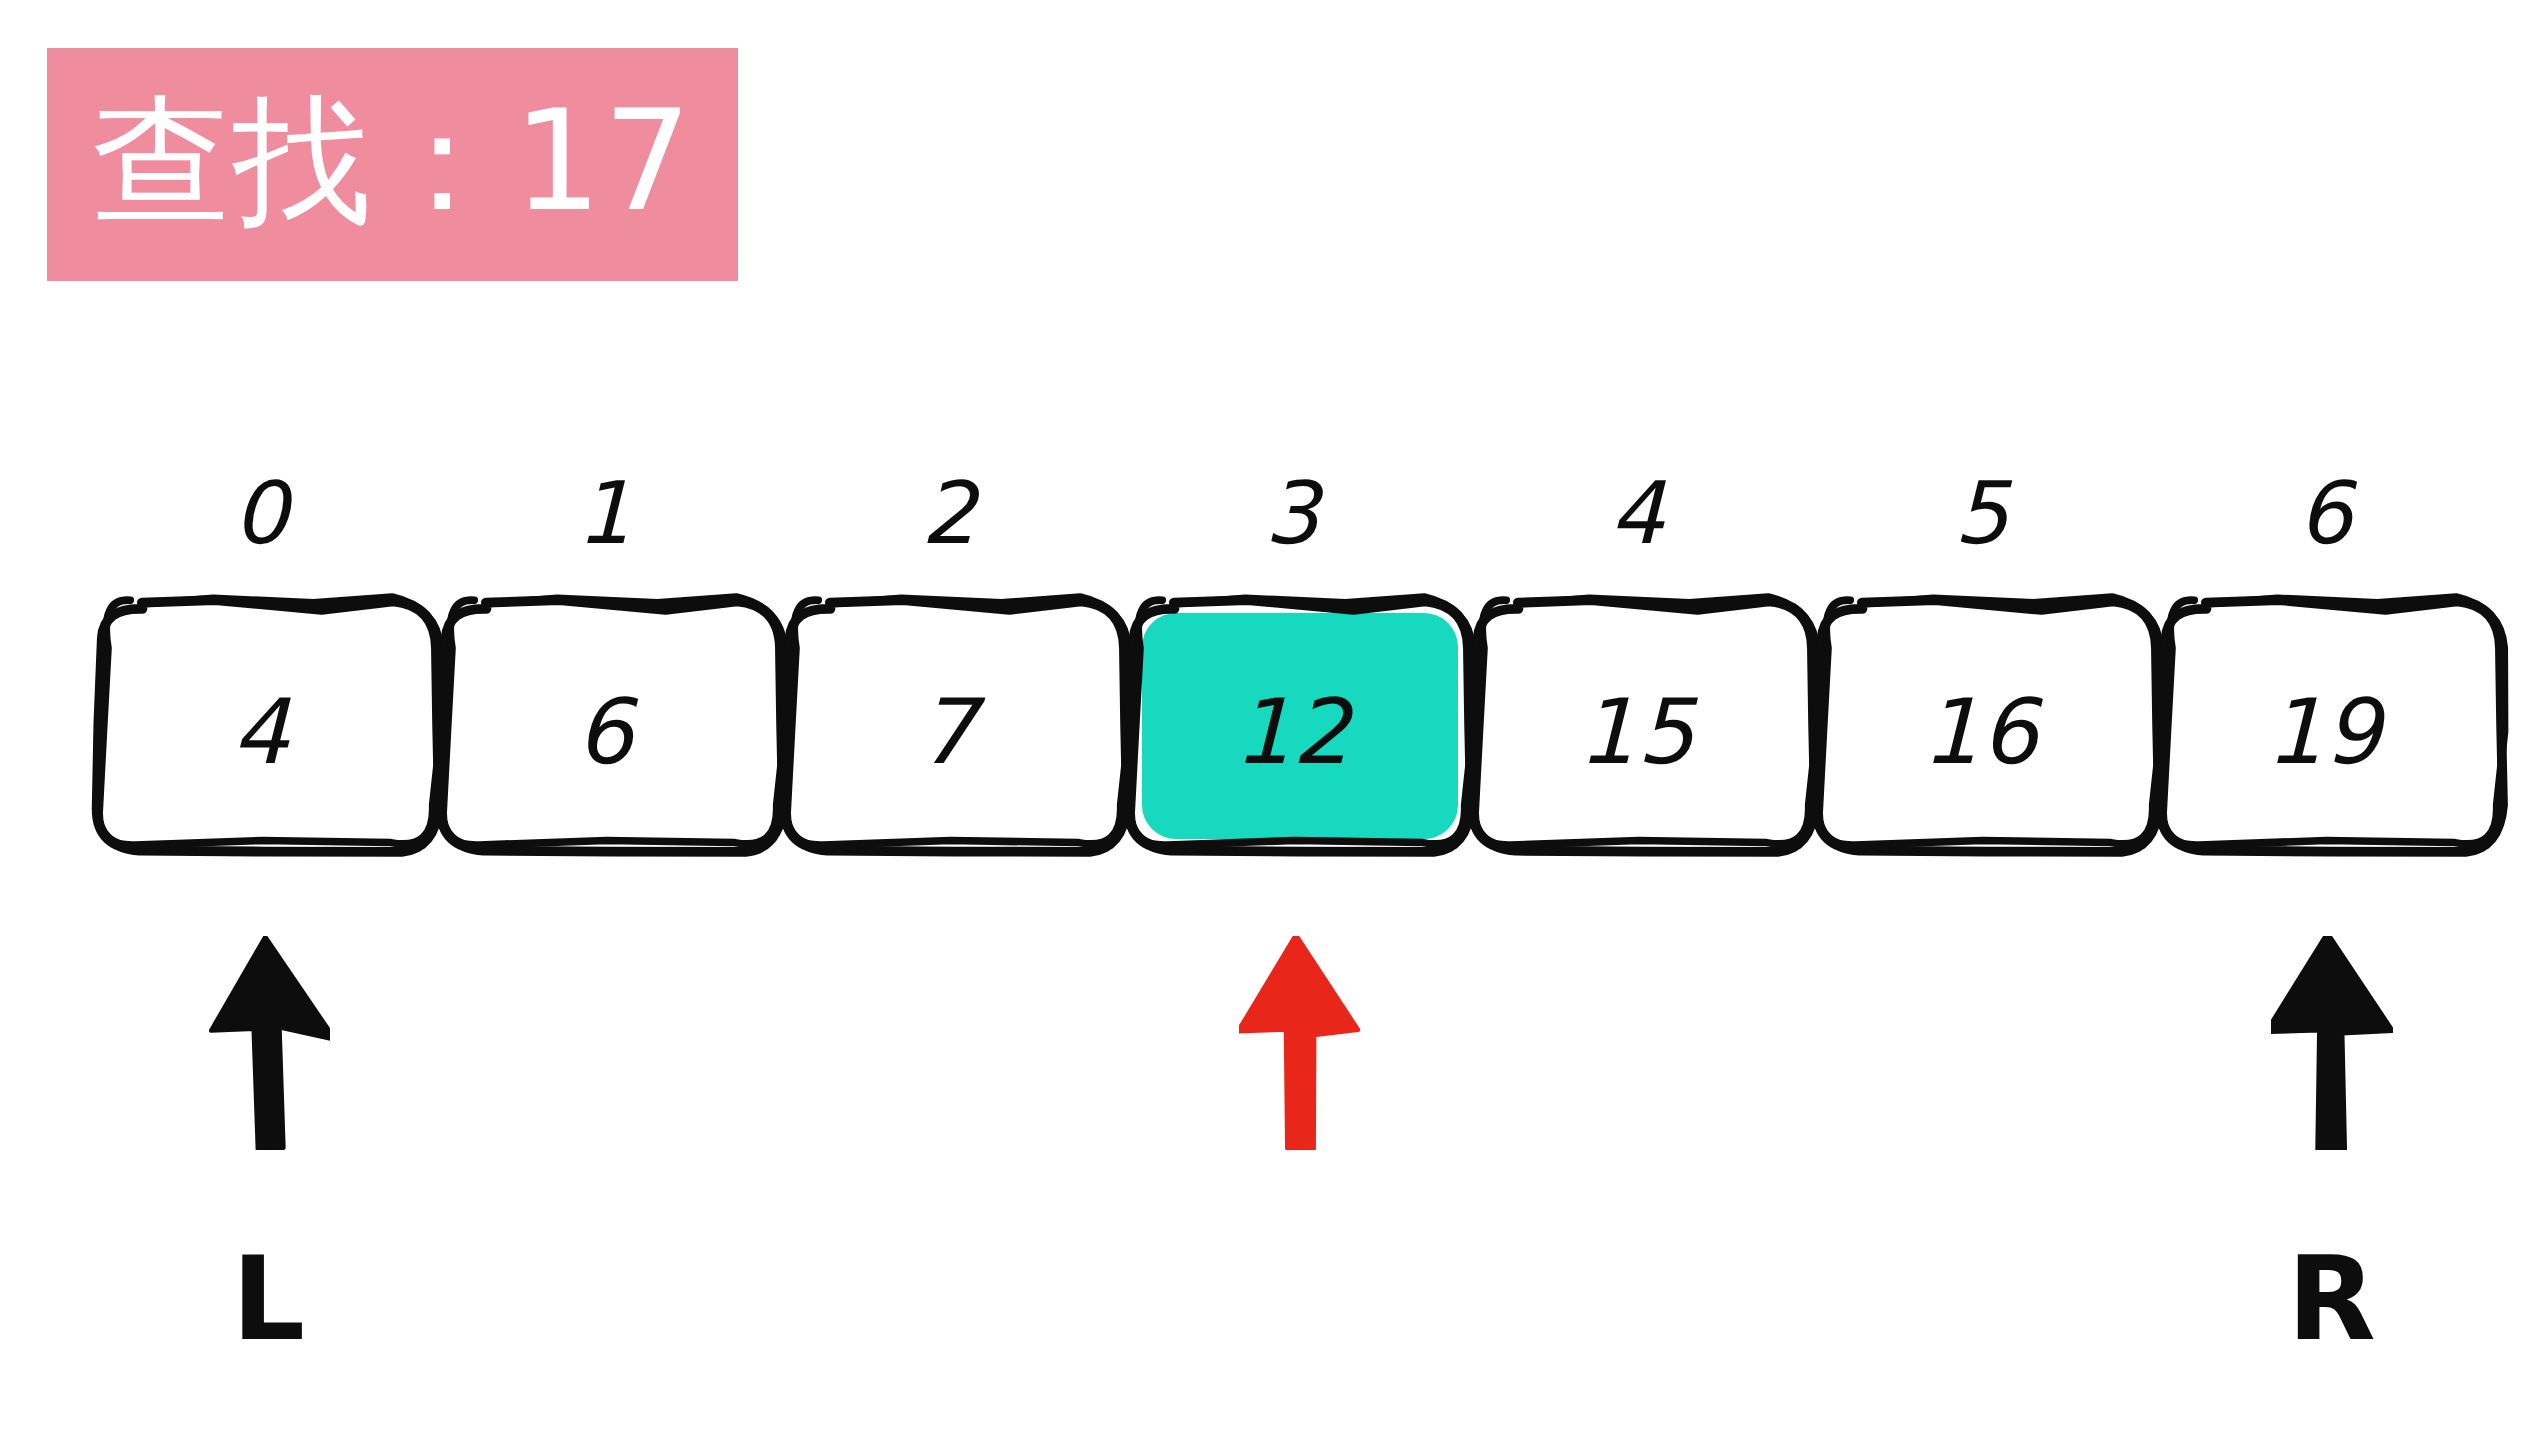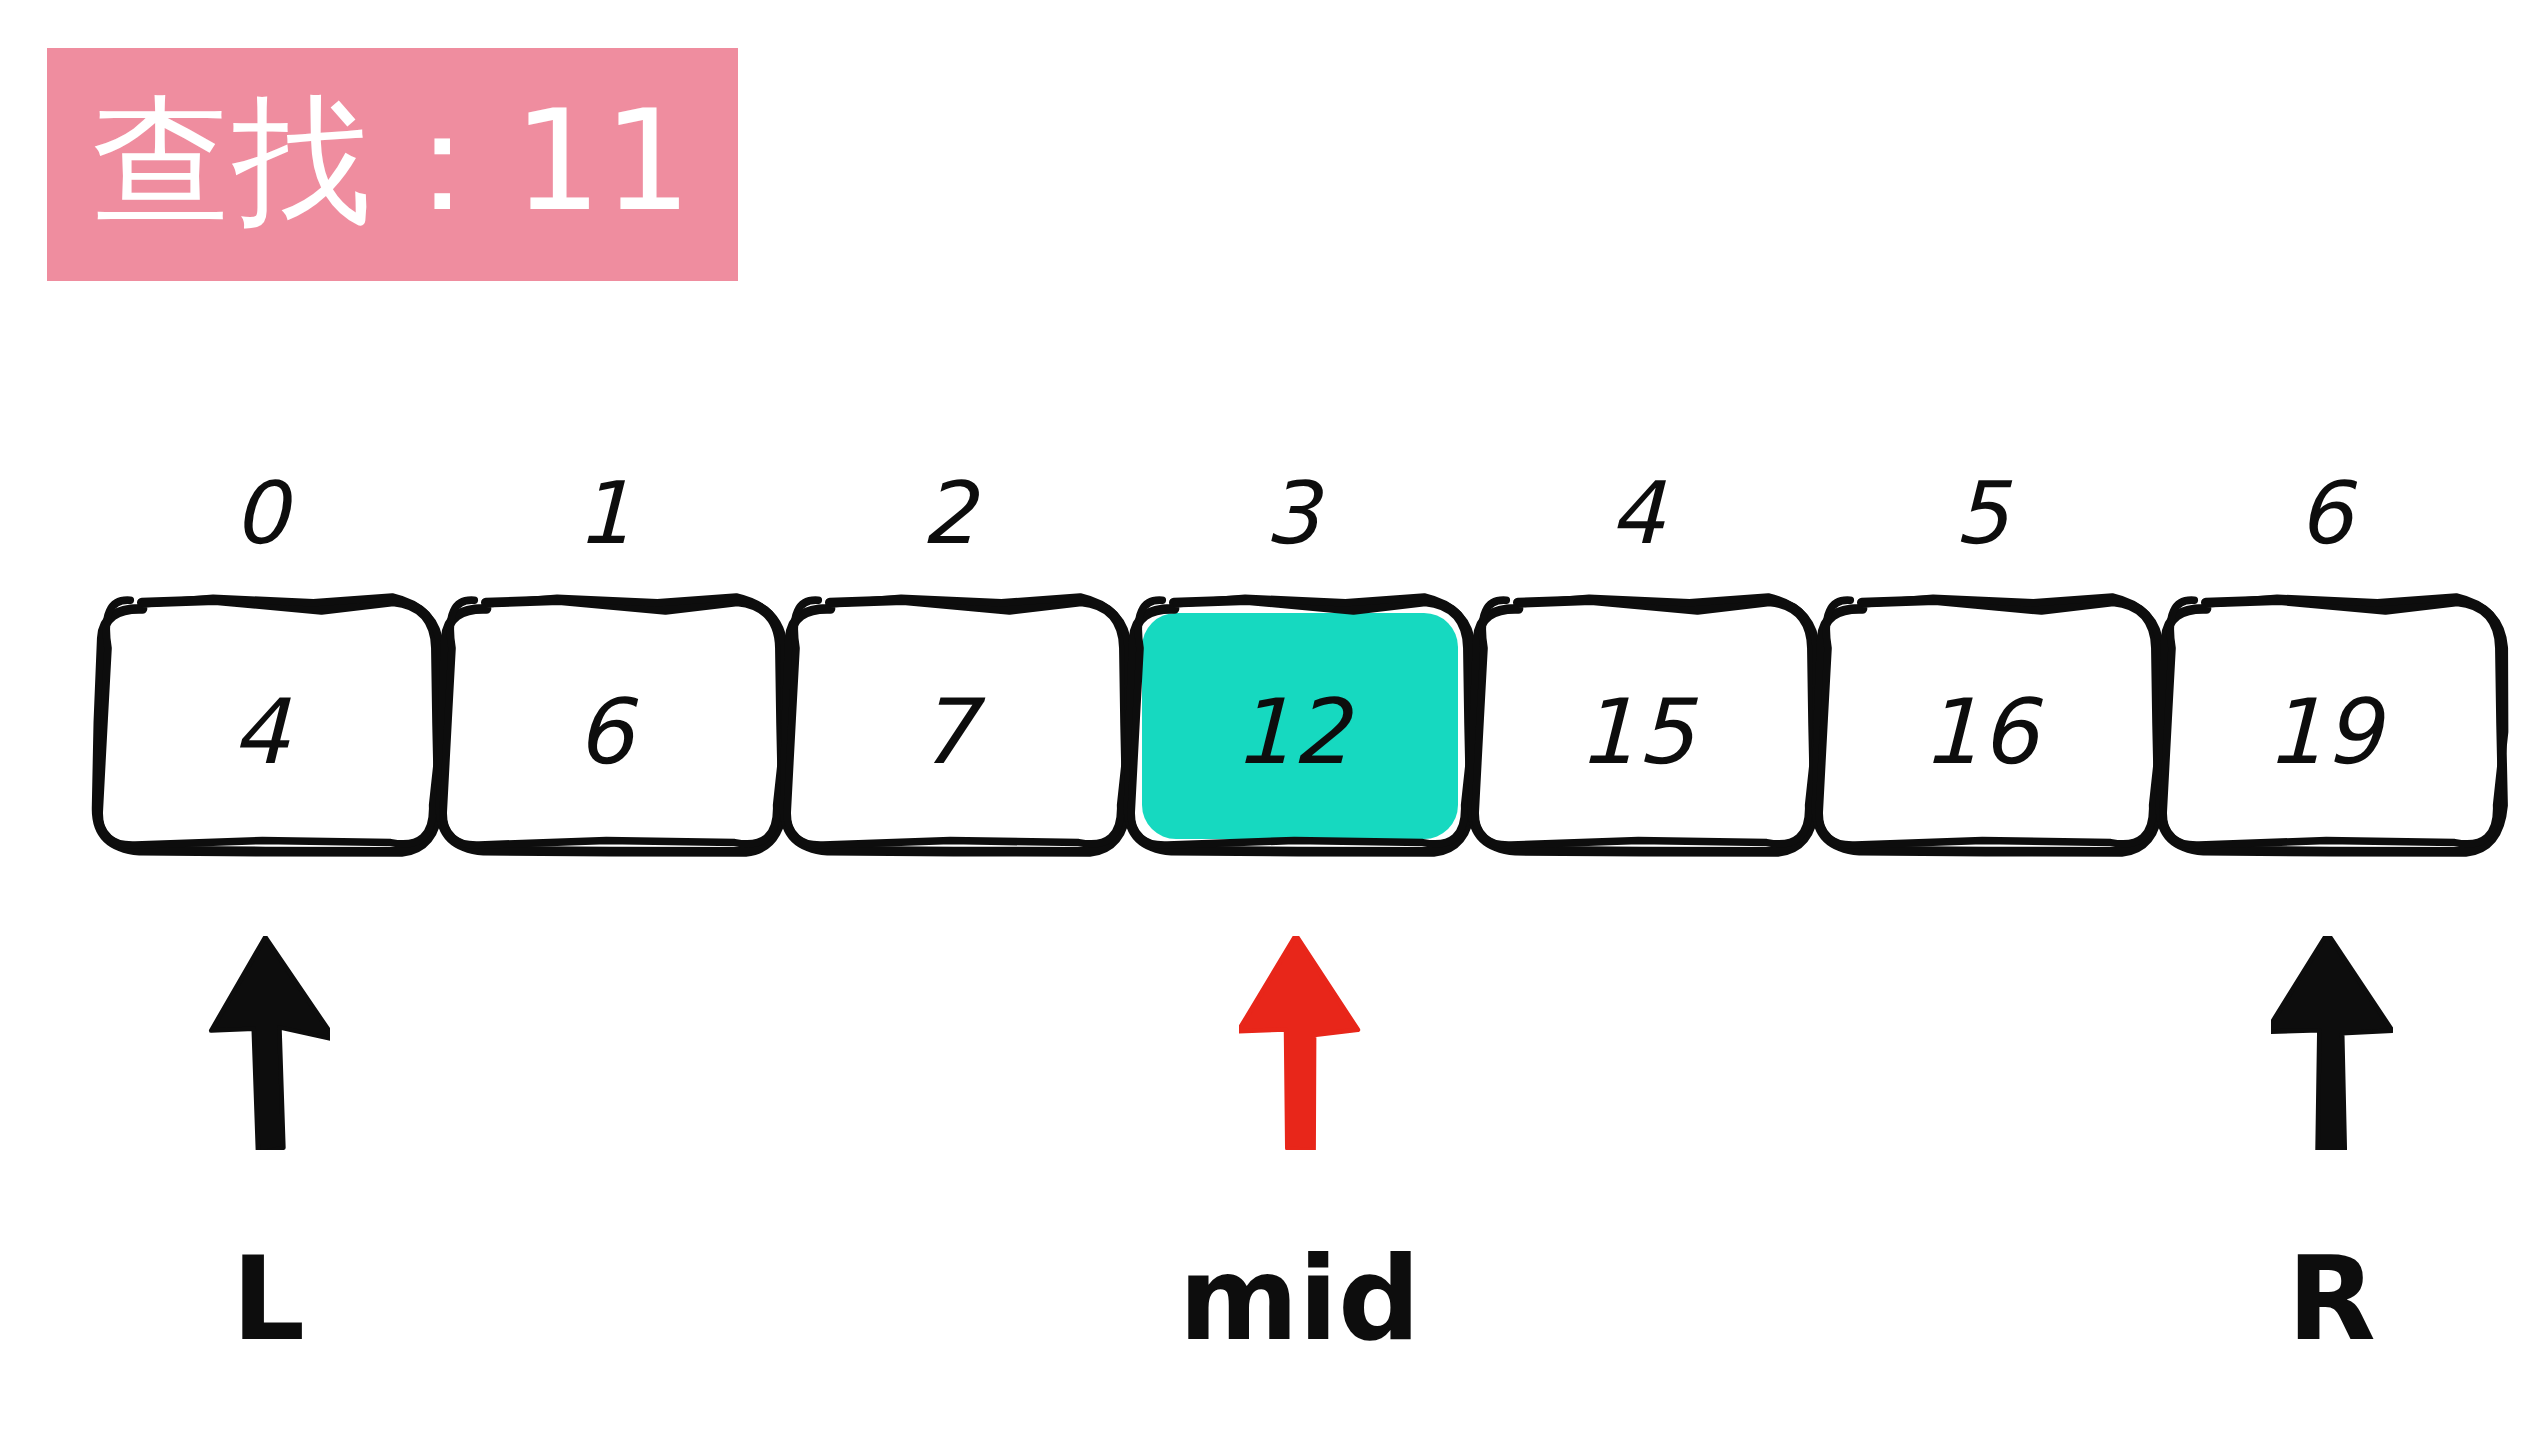--- a/index.html
+++ b/index.html
@@ -135,21 +135,21 @@
     color: #0d0d0d;
   }
 </style>
 </head>
 <body>
 
 <div id="canvas" style="background: rgb(255, 255, 255);">
 
   <div id="title-badge">
     <div class="badge-bg" style="background: rgb(239, 141, 159);"></div>
-    <div id="title-text" style="color: rgb(255, 255, 255);">查找：11</div>
+    <div id="title-text" style="color: rgb(255, 255, 255);">查找：17</div>
   </div>
 
   <div id="array-row">
       <div class="cell" style="left: 99px; top: 604px; width: 338px; height: 246px;">
         <div class="cell-index">0</div>
         <div class="cell-box">
           <div class="fill" style="background: rgb(255, 255, 255);"></div>
           <svg viewBox="-16 -16 474 354" preserveAspectRatio="none">
             <path d="M 55.07944101508916 -3.1606224279835393 L 151.86929355281208 -6.602169067215364 L 291.9040020576132 6.3616340877914945 L 386.51714677640604 -5.059336419753087 Q 442.0704561042524 0.27072187928669367 442.94269547325104 56.969092935528124 L 444.49188957475997 157.02343106995886 L 446.890877914952 265.01398319615913 Q 442.0162037037037 321.66914437585734 397.67033607681753 326.7543467078189 L 218.1372256515775 326.2942815500686 L 52.07119341563786 325.1284550754458 Q -5.280847050754458 319.8000771604938 -4.52383401920439 268.7782836076818 L -2.225668724279835 155.0136917009602 L 2.3050068587105623 43.827289094650205 Q 4.574365569272976 3.1326560356652955 55.79228395061728 4.991520919067215" fill="none" stroke="#0d0d0d" stroke-width="13" stroke-linecap="round" stroke-linejoin="round"></path>
             <path d="M 58.630435528120714 -1.6700874485596708 L 149.02570644718793 -9.115269204389575 L 281.25019547325104 -3.0028377914951987 L 385.2547668038409 -10.764891975308641 Q 444.3888031550069 2.907210219478739 448.611316872428 56.50729595336077 L 449.0087277091907 167.82548868312756 L 438.5193072702332 264.72598593964335 Q 441.0442901234568 325.5915037722908 383.2256515775034 314.4343878600823 L 213.89055212620028 311.6743912894376 L 46.16244855967078 317.58311899862827 Q -2.761128257887518 319.3951388888889 -1.1641289437585736 273.0857596021948 L 5.2991255144032925 150.81547496570644 L 10.381721536351167 57.04107510288066 Q -0.3114026063100135 -9.706575788751715 39.787654320987656 -6.378094993141289" fill="none" stroke="#0d0d0d" stroke-width="10" stroke-linecap="round" stroke-linejoin="round"></path>
@@ -226,21 +226,20 @@
       <div class="pointer" style="left: 154px; top: 936px; width: 229px; height: 397px;">
         <div class="arrow"><svg width="122" height="214" viewBox="0 0 160 280" aria-hidden="true">
       <path d="M 75.15010288065844 1.0951646090534979 L 166.6790466392318 135.5712877229081 L 93.6468621399177 119.49356995884774 L 98.85836762688615 277.3486111111111 L 65.63983196159123 285.0283436213992 L 59.96656378600823 121.34758230452675 L 4.1986796982167345 123.6783693415638 Z" fill="#0d0d0d" stroke="#0d0d0d" stroke-width="6" stroke-linejoin="round" stroke-linecap="round"></path>
     </svg></div>
         <div class="pointer-label" style="top: 306px;">L</div>
       </div>
       <div class="pointer" style="left: 1185px; top: 936px; width: 229px; height: 397px;">
         <div class="arrow"><svg width="122" height="214" viewBox="0 0 160 280" aria-hidden="true">
       <path d="M 74.5923353909465 -1.4351165980795608 L 155.92440843621398 122.68136145404665 L 98.50098593964334 129.34012345679014 L 97.85343792866941 281.1272633744856 L 63.34375 277.99835390946504 L 61.687971536351164 122.32376543209878 L -1.0755058299039777 124.47877229080935 Z" fill="#e8261a" stroke="#e8261a" stroke-width="6" stroke-linejoin="round" stroke-linecap="round"></path>
     </svg></div>
-        <div class="pointer-label" style="top: 306px;">mid</div>
       </div>
       <div class="pointer" style="left: 2217px; top: 936px; width: 229px; height: 397px;">
         <div class="arrow"><svg width="122" height="214" viewBox="0 0 160 280" aria-hidden="true">
       <path d="M 74.03456790123457 -3.96539780521262 L 159.16977023319615 123.7914351851852 L 93.355109739369 127.18667695473252 L 96.84850823045268 284.90591563786006 L 61.04766803840878 282.9683641975309 L 63.409379286694104 123.2999485596708 L -6.349691358024692 125.27917524005488 Z" fill="#0d0d0d" stroke="#0d0d0d" stroke-width="6" stroke-linejoin="round" stroke-linecap="round"></path>
     </svg></div>
         <div class="pointer-label" style="top: 306px;">R</div>
       </div>
     </div>
 
 </div>

